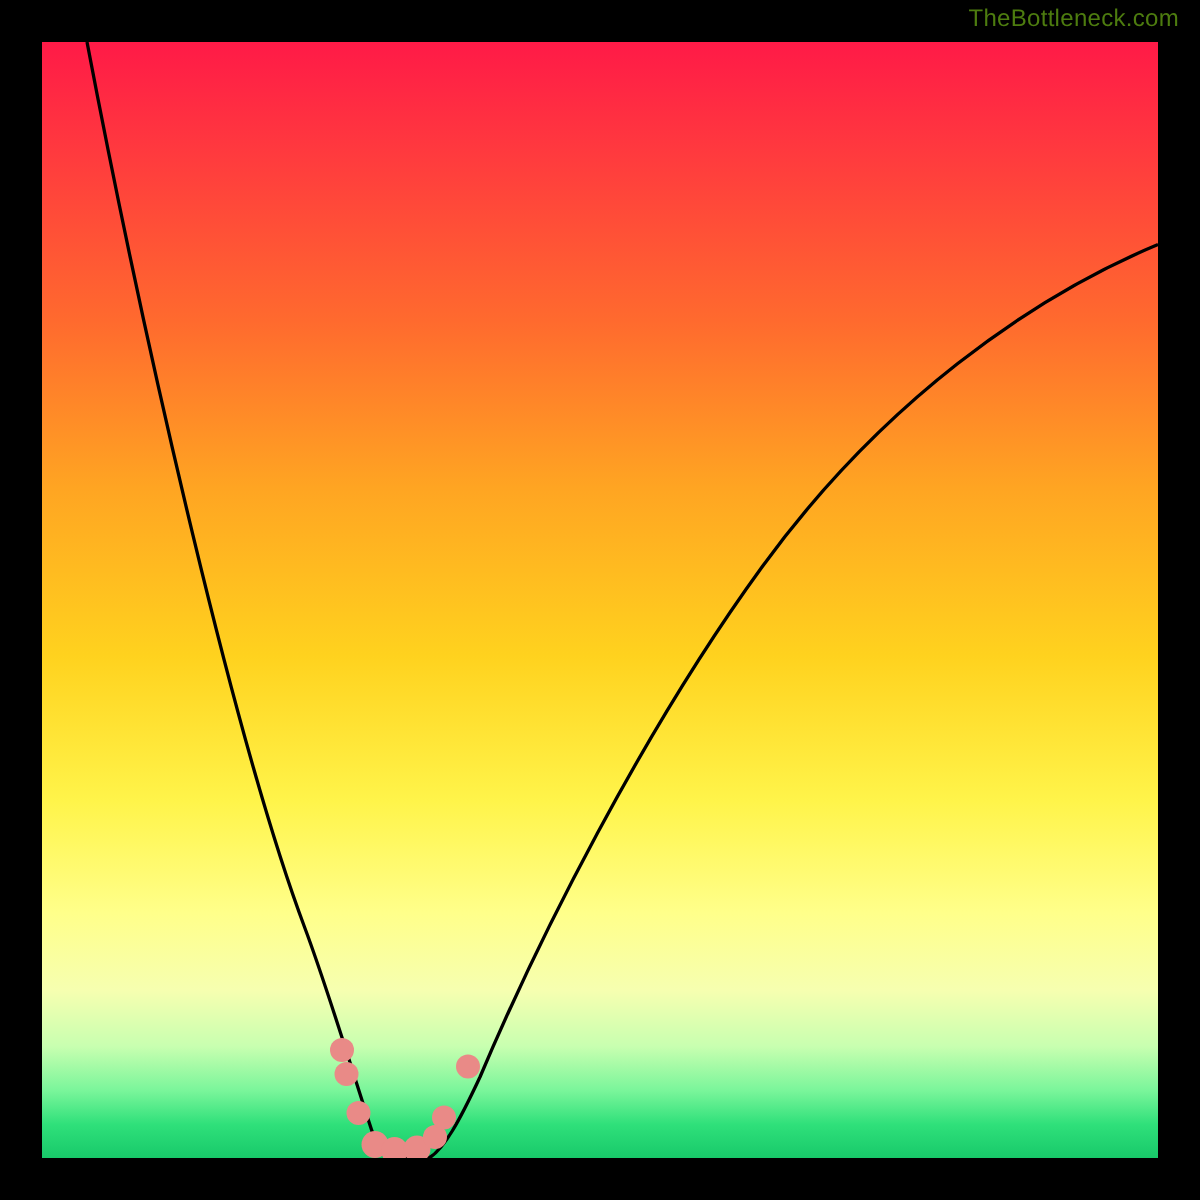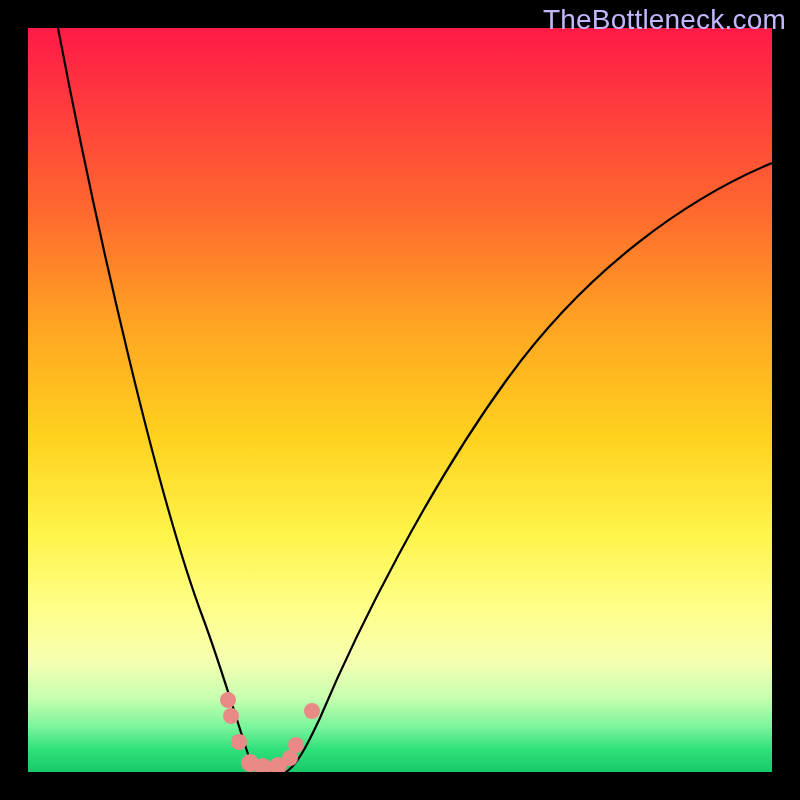--- a/index.html
+++ b/index.html
@@ -38,22 +38,22 @@
       #c8ffb0 90%,
       #79f59a 94%,
       #2fe07a 97%,
       #18c96a 100%
     );
   }
   .watermark {
     position: absolute;
     top: 4px;
     right: 14px;
-    color: #c4b5fd;
-    font-size: 28px;
+    color: #4d7c0f;
+    font-size: 16px;
     font-weight: 500;
     letter-spacing: 0.2px;
   }
   svg.curves {
     position: absolute;
     left: 0;
     top: 0;
     width: 744px;
     height: 744px;
   }

